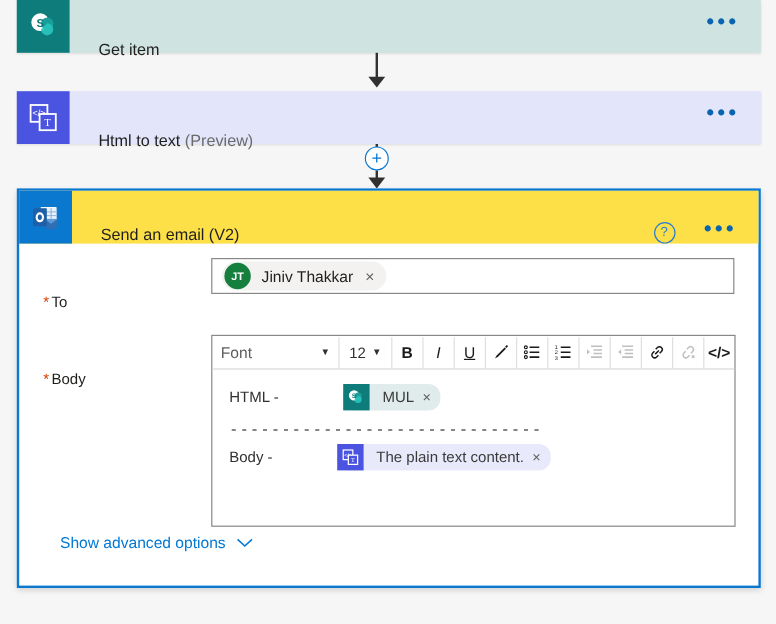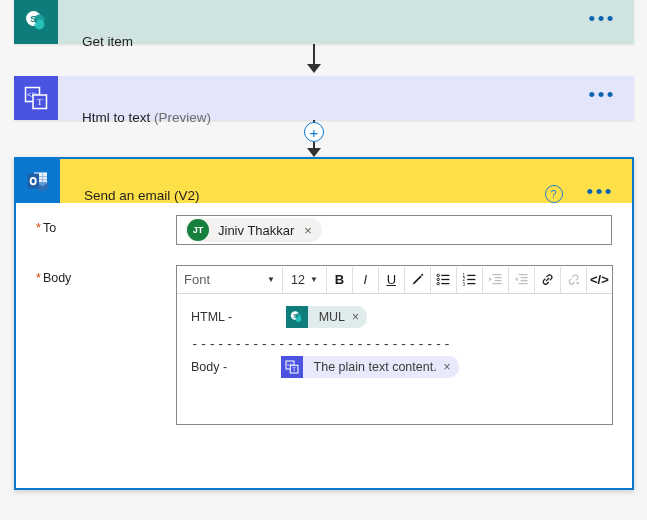--- a/index.html
+++ b/index.html
@@ -112,20 +112,21 @@
   }
 
   
   .form { padding: 12px 20px 0 20px; }
   .form-row { display: flex; align-items: flex-start; margin-bottom: 10px; }
   .field-label {
     flex: 0 0 140px;
     font-size: 12.5px;
     color: #201f1e;
     padding-top: 6px;
+    margin-top: 24px;
   }
   .req { color: #d83b01; margin-right: 2px; }
   .field-ctl { flex: 1 1 auto; }
 
   .input-box {
     border: 1px solid #8a8886;
     background: #fff;
     height: 30px;
     display: flex; align-items: center;
     padding: 0 8px;
@@ -468,16 +469,24 @@
                 </span>
               </div>
 
             </div>
           </div>
         </div>
       </div>
 
     </div>
 
+    <div class="adv-link">
+      <span>Show advanced options</span>
+      <span>
+        <svg width="14" height="9" viewBox="0 0 14 9">
+          <path d="M1 1.5L7 7l6-5.5" fill="none" stroke="#0078d4" stroke-width="1.3"></path>
+        </svg>
+      </span>
+    </div>
 
   </div>
 
 </div>
 
 </body></html>

